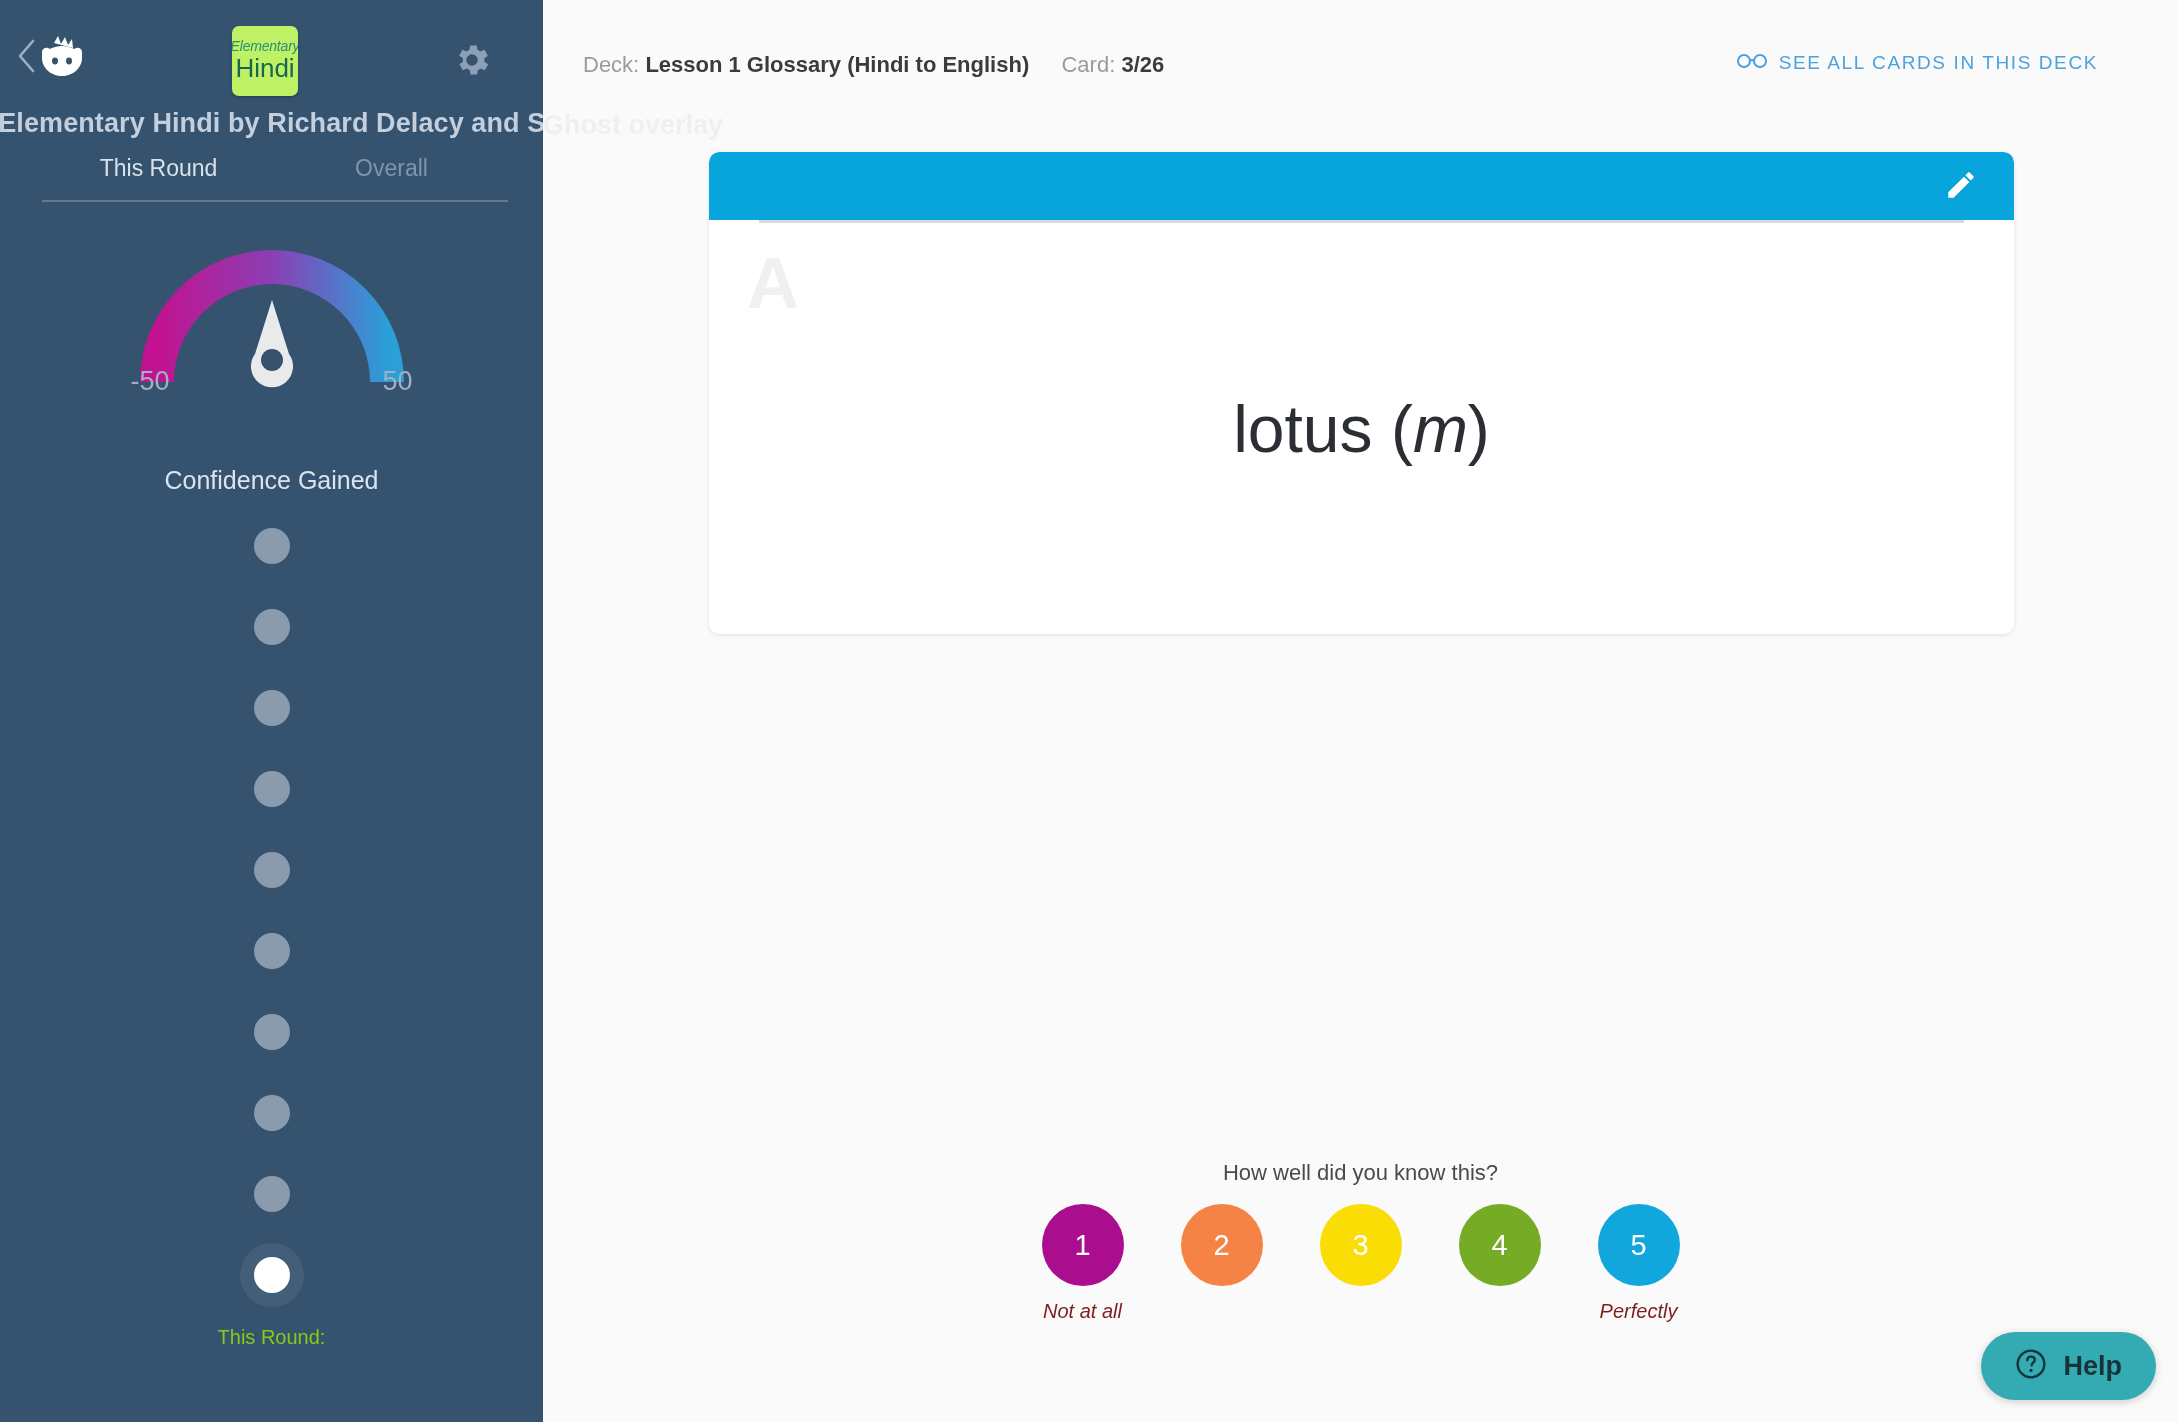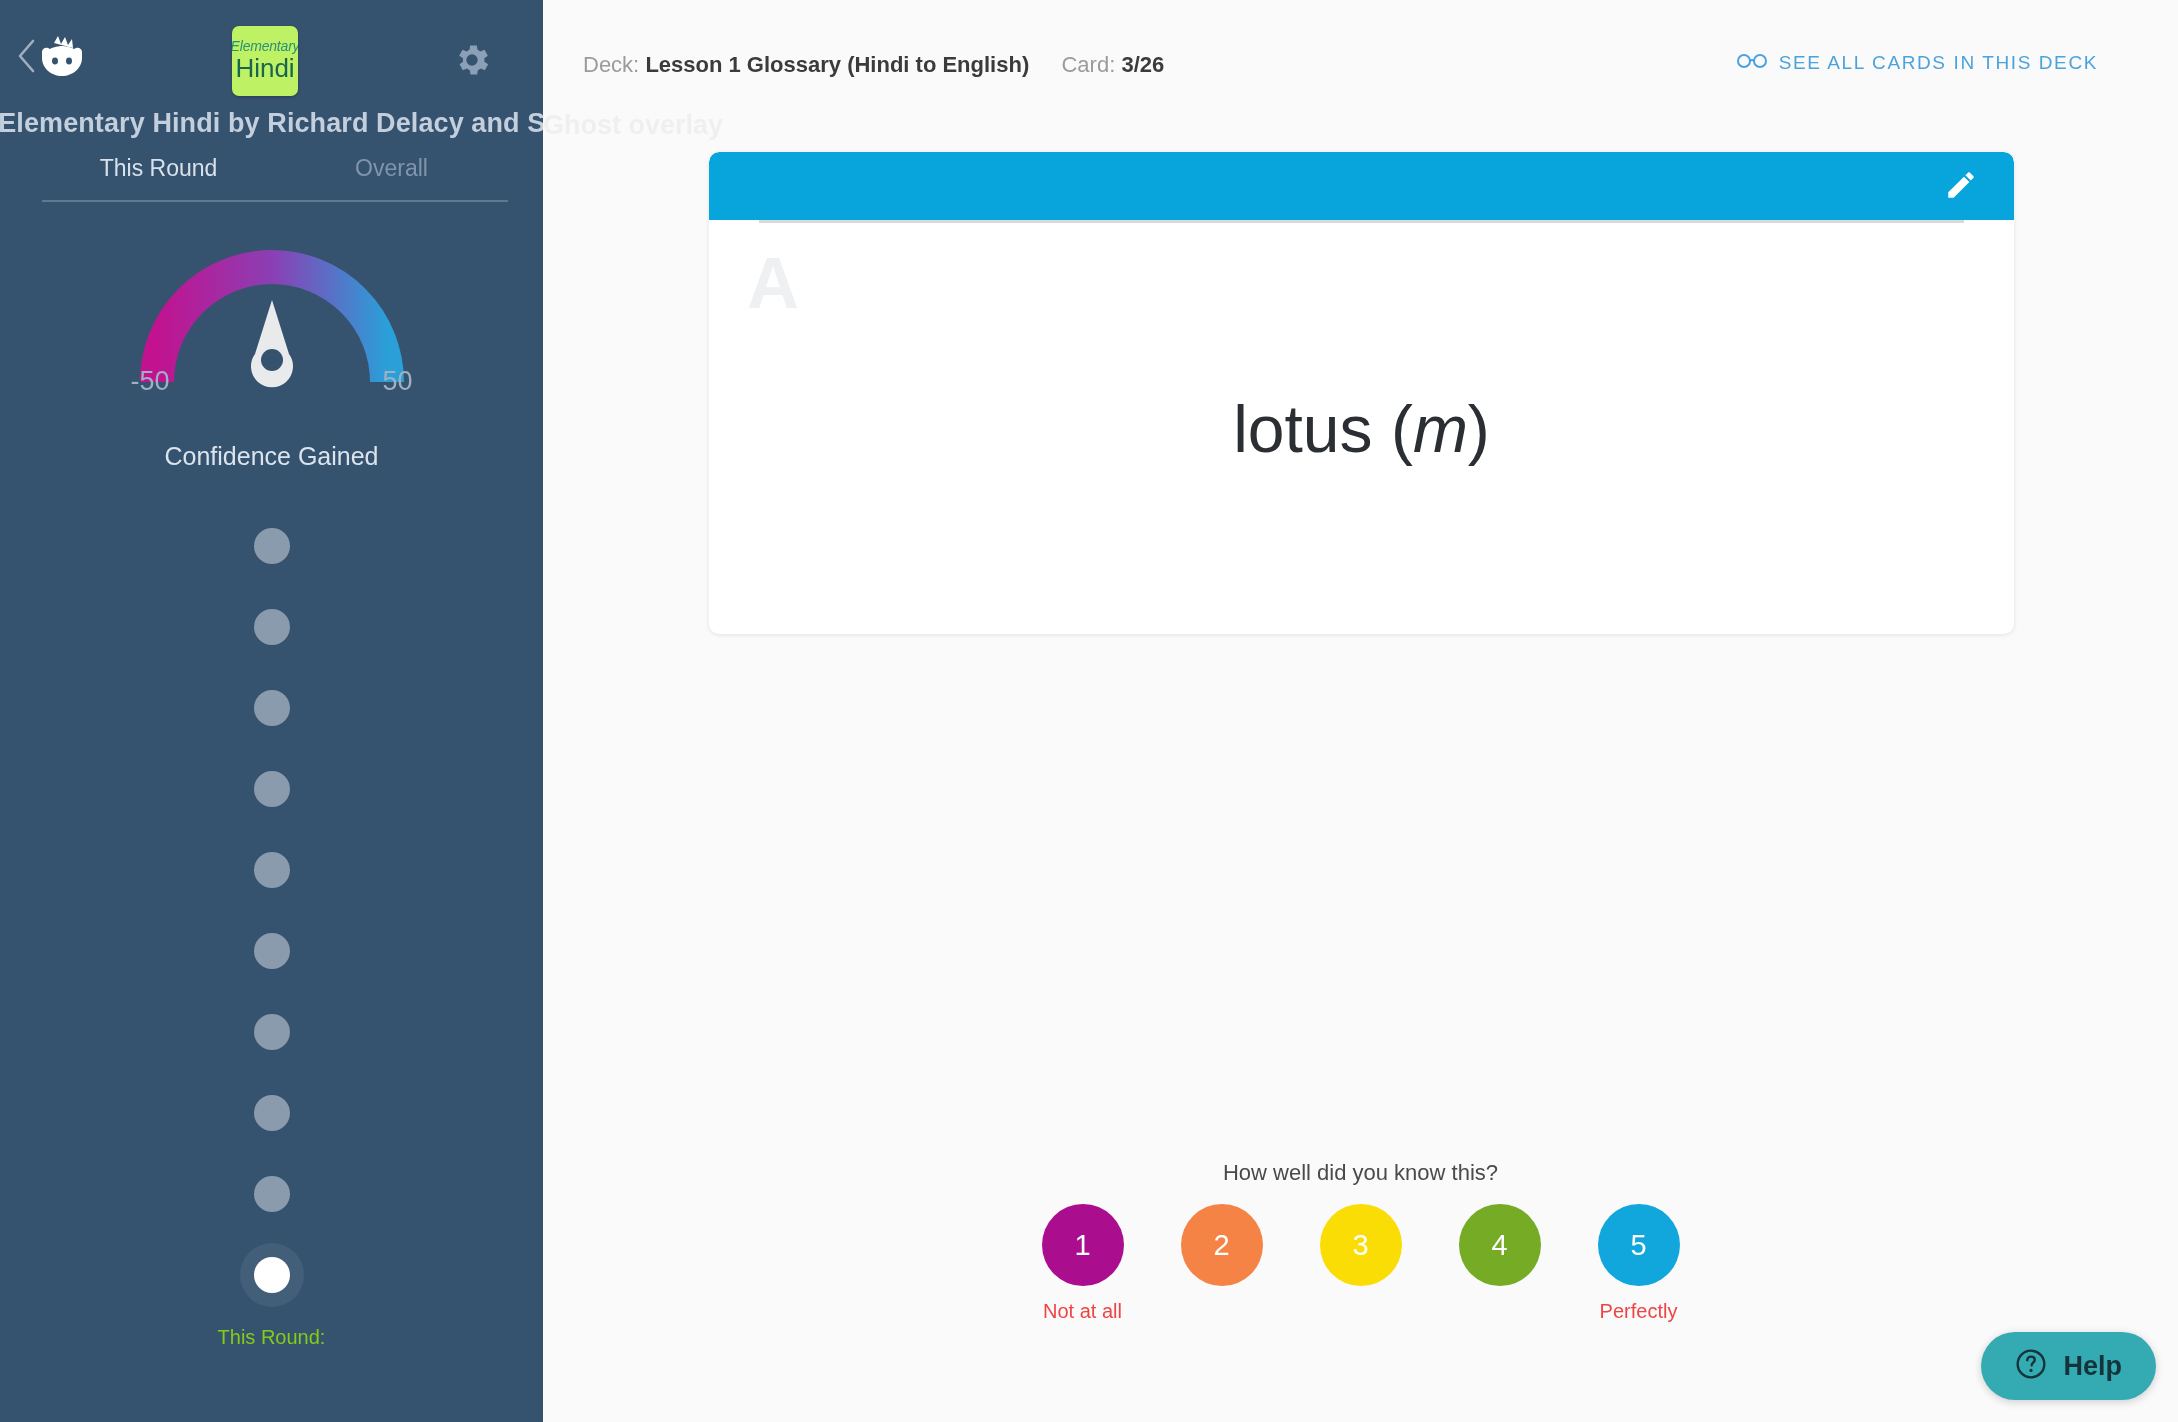--- a/index.html
+++ b/index.html
@@ -81,21 +81,21 @@
   .tab.inactive { color: #8094aa; }
   #tab-underline {
     position: absolute; left: 42px; top: 200px;
     width: 466px; height: 2px;
     background: #62788f;
   }
 
   
   #gauge-wrap {
     position: absolute; left: 0; top: 242px; width: 543px;
-    display: flex; flex-direction: column; align-items: center;
+    display: flex; flex-direction: column; align-items: center; gap: 24px;
   }
   #gauge { position: relative; width: 270px; height: 150px; }
   .gauge-label {
     position: absolute; top: 124px;
     font-size: 27px; color: #9fb0c2;
   }
   .gauge-label.min { left: -6px; }
   .gauge-label.max { right: -6px; }
   #gauge-caption {
     margin-top: 50px;
@@ -219,22 +219,22 @@
     width: 92px; display: flex; flex-direction: column; align-items: center;
   }
   .rate-btn {
     width: 82px; height: 82px; border-radius: 50%;
     border: none; cursor: pointer;
     color: #fff; font-size: 29px;
     font-family: "Liberation Sans", sans-serif;
     display: flex; align-items: center; justify-content: center;
   }
   .rate-caption {
-    margin-top: 14px; font-size: 20px; color: #ef4444;
-    white-space: nowrap; height: 24px;
+    margin-top: 14px; font-size: 20px; color: #7f1d1d;
+    white-space: nowrap; height: 24px; font-style: italic;
   }
 
   
   #help-btn {
     position: absolute; right: 22px; bottom: 22px;
     height: 68px; padding: 0 34px;
     background: #34aab3; border-radius: 34px;
     display: flex; align-items: center; gap: 16px;
     box-shadow: 0 2px 8px rgba(0,0,0,.18);
     cursor: pointer;

